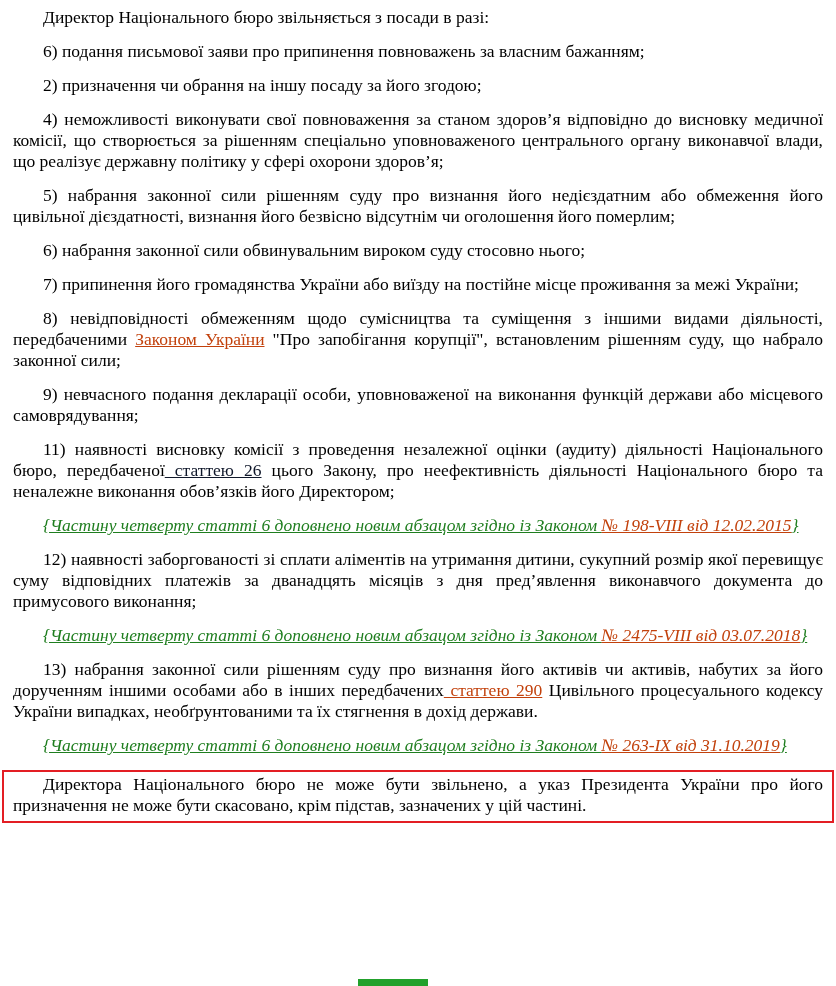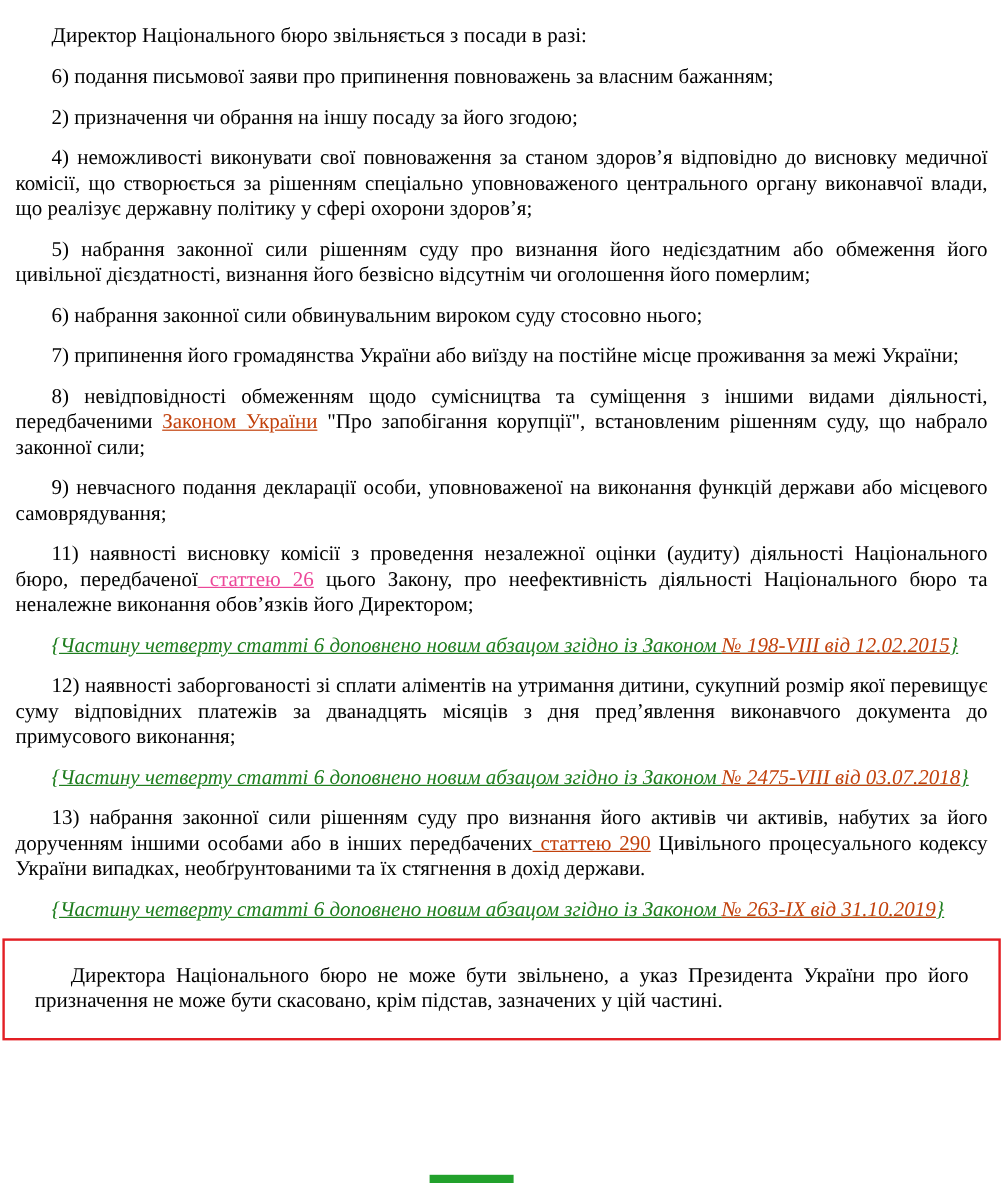--- a/index.html
+++ b/index.html
@@ -9,40 +9,40 @@
     position: relative;
     overflow: hidden;
     font-family: "Liberation Serif", "DejaVu Serif", serif;
     font-size: 17.5px;
     color: #000000;
   }
   .doc {
     padding: 7px 13px 0 13px;
   }
   .doc p {
-    margin: 12px 0 13px 0;
+    margin: 0 0 13px 0;
     text-indent: 30px;
     text-align: justify;
     line-height: 1.2;
   }
   a.link { text-decoration: underline; cursor: pointer; }
   a.link-blue { color: #c2410c; }
-  a.link-green { color: #ec4899; }
+  a.link-green { color: #0f172a; }
   p.note {
     color: #1f7e1f;
     font-style: italic;
     text-decoration: underline;
   }
   p.note a.link-blue { font-style: italic; }
   .red-box {
     border: 2px solid #e31e24;
     margin: 14px -11px 0 -11px;
     padding: 2px 9px 5px 9px;
   }
-  .red-box p { margin: 16px; }
+  .red-box p { margin: 0; }
   .green-sliver {
     position: absolute;
     left: 358px;
     bottom: 0;
     width: 70px;
     height: 7px;
     background: #22a12c;
   }
 </style>
 </head>

